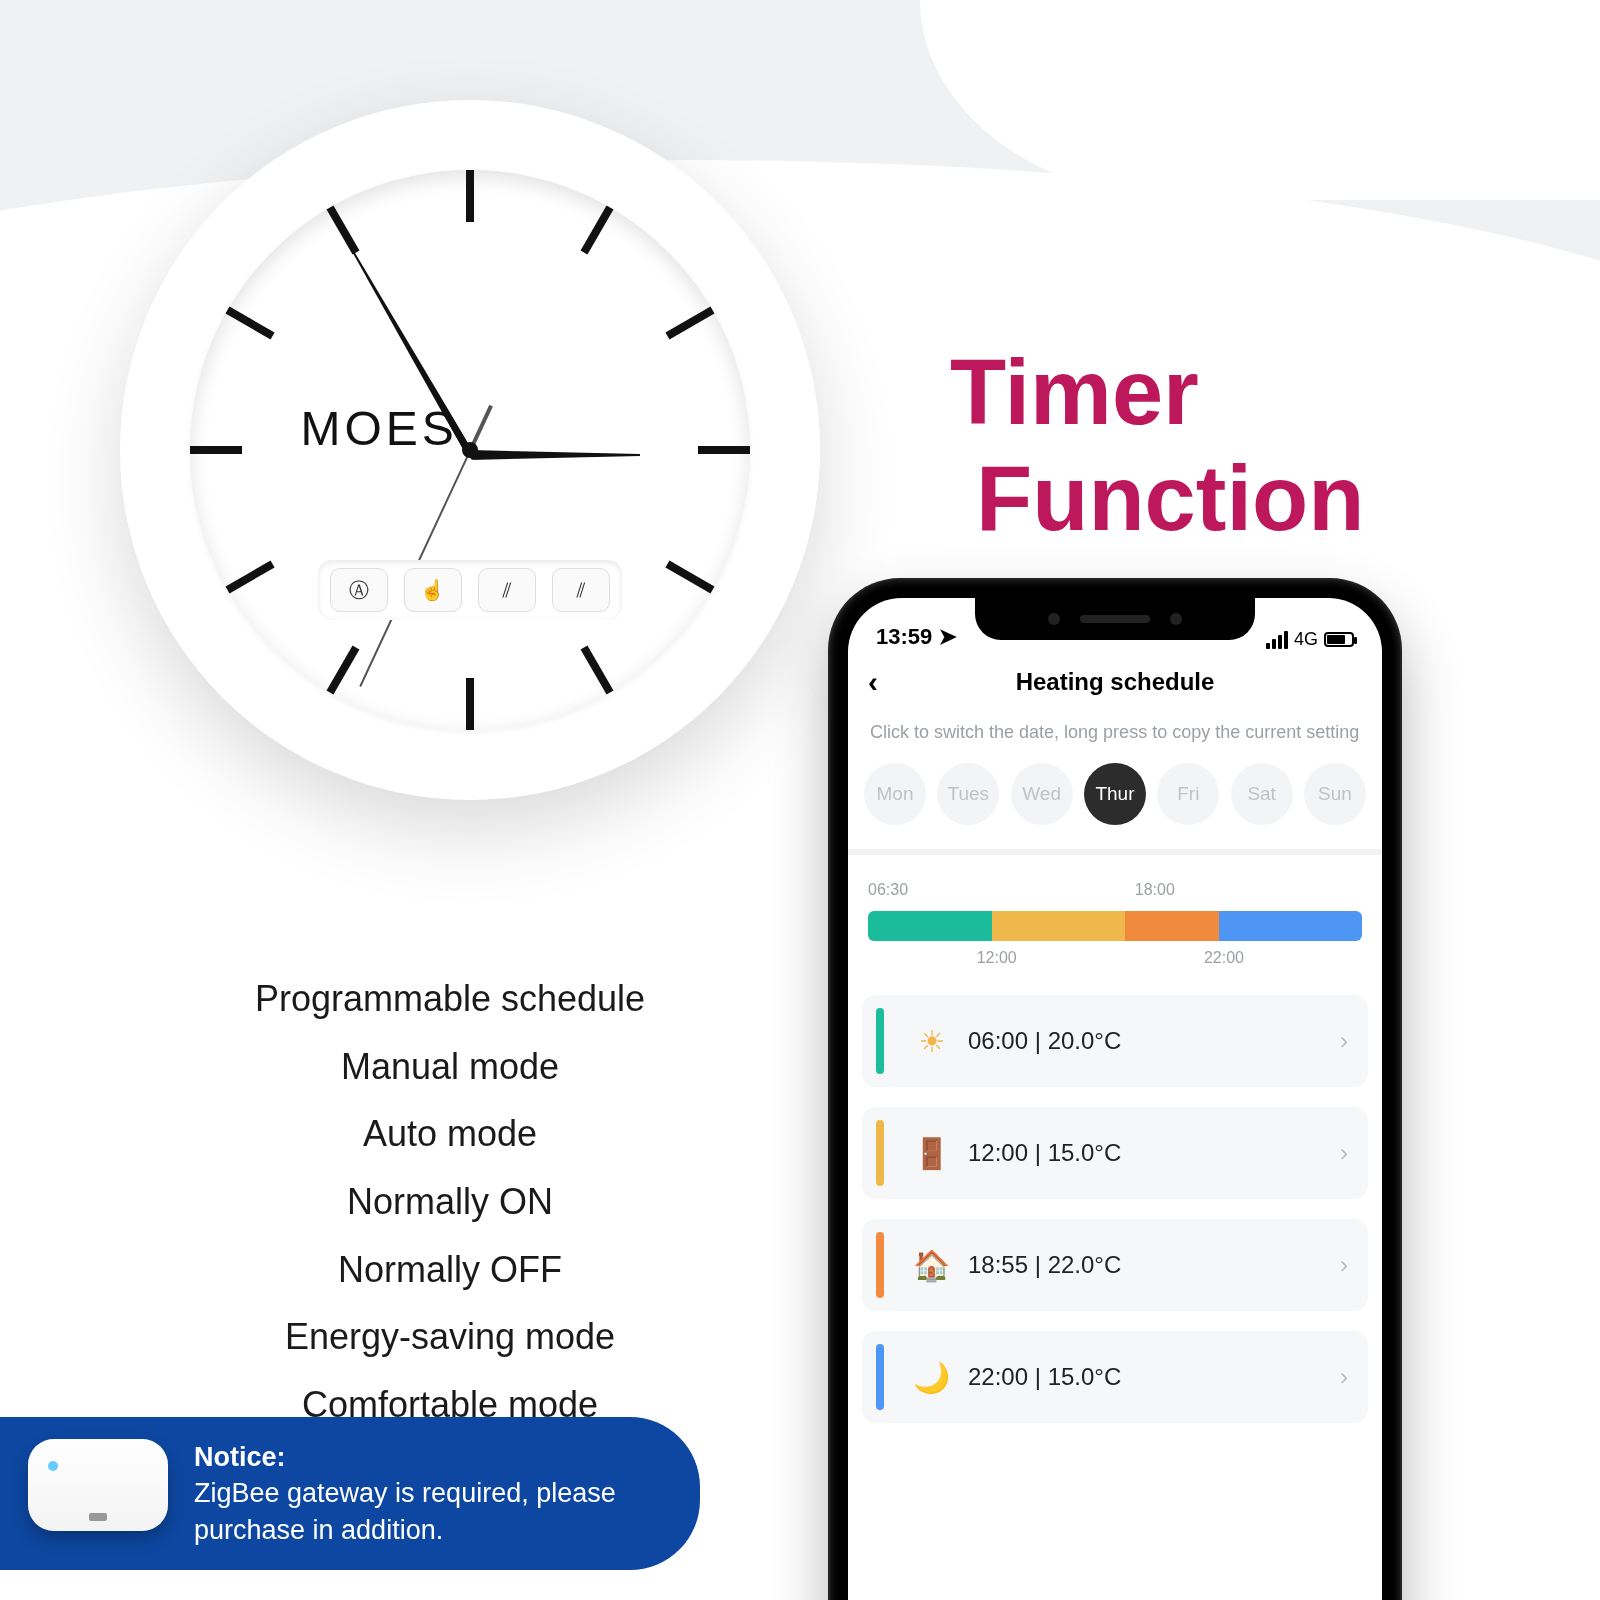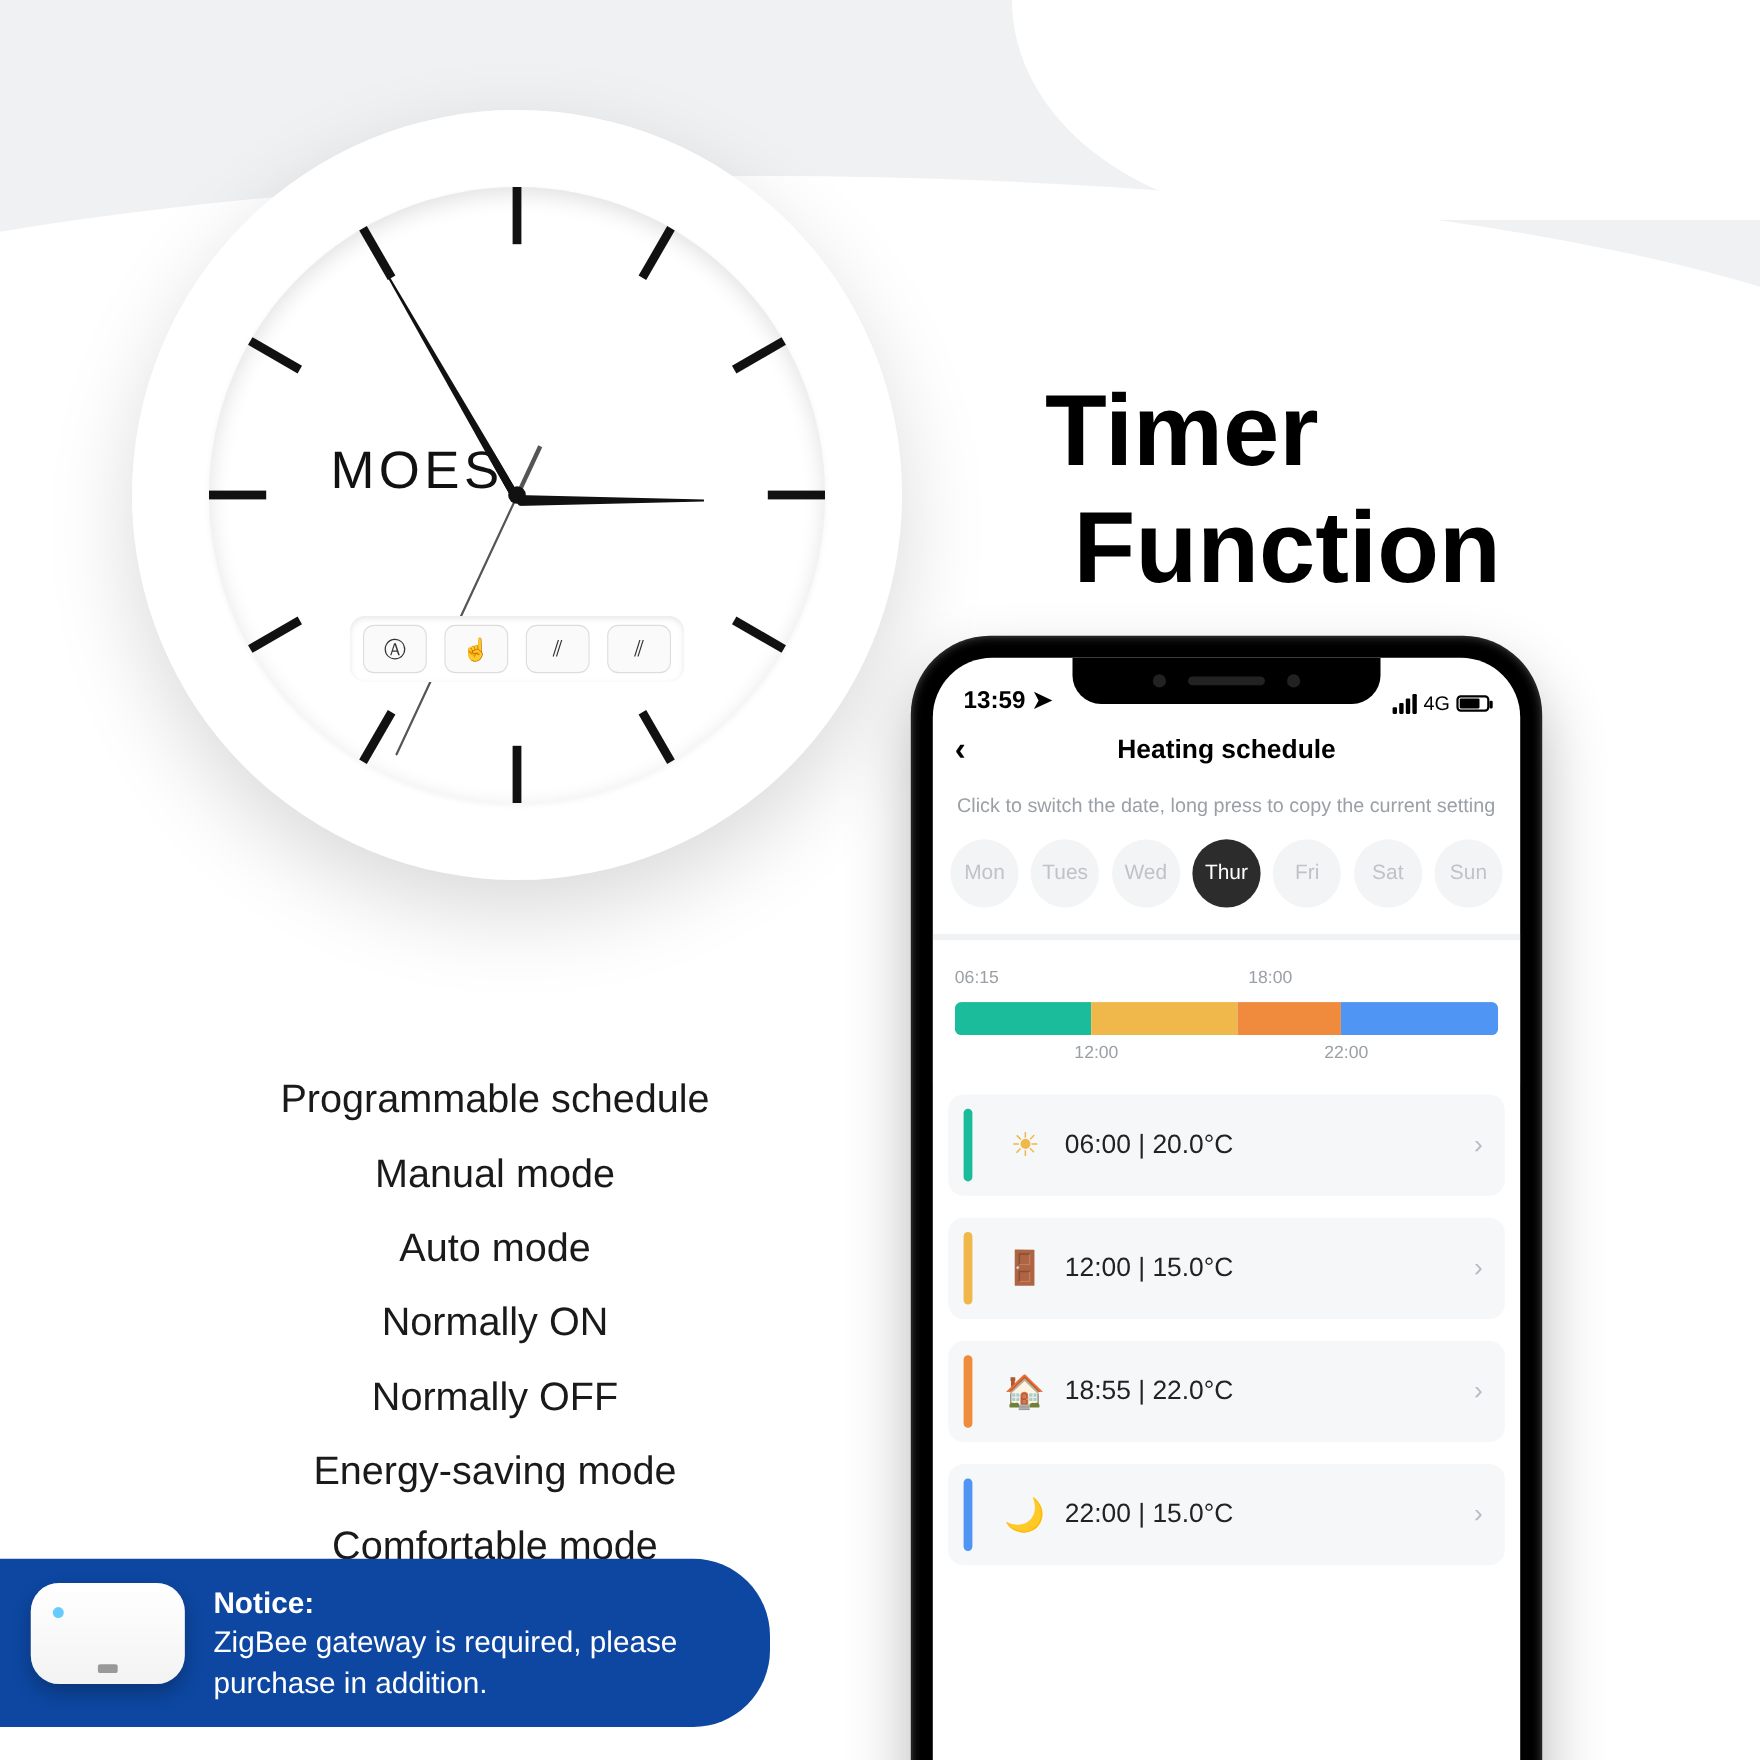--- a/index.html
+++ b/index.html
@@ -138,21 +138,21 @@
     color: #333;
   }
 
   
   .title {
     position: absolute;
     top: 340px;
     left: 950px;
     font-size: 92px;
     font-weight: 800;
-    color: #000000;
+    color: #be185d;
     line-height: 1.15;
   }
 
   
   .features {
     position: absolute;
     top: 965px;
     left: 200px;
     text-align: center;
     width: 500px;
@@ -475,21 +475,21 @@
       <div class="day active">Thur</div>
       <div class="day">Fri</div>
       <div class="day">Sat</div>
       <div class="day">Sun</div>
     </div>
 
     <div class="sep"></div>
 
     <div class="timeline">
       <div class="tl-labels-top">
-        <span>06:15</span>
+        <span>06:30</span>
         <span>18:00</span>
       </div>
       <div class="tl-bar">
         <div class="seg1"></div>
         <div class="seg2"></div>
         <div class="seg3"></div>
         <div class="seg4"></div>
       </div>
       <div class="tl-labels-bottom">
         <span>12:00</span>

